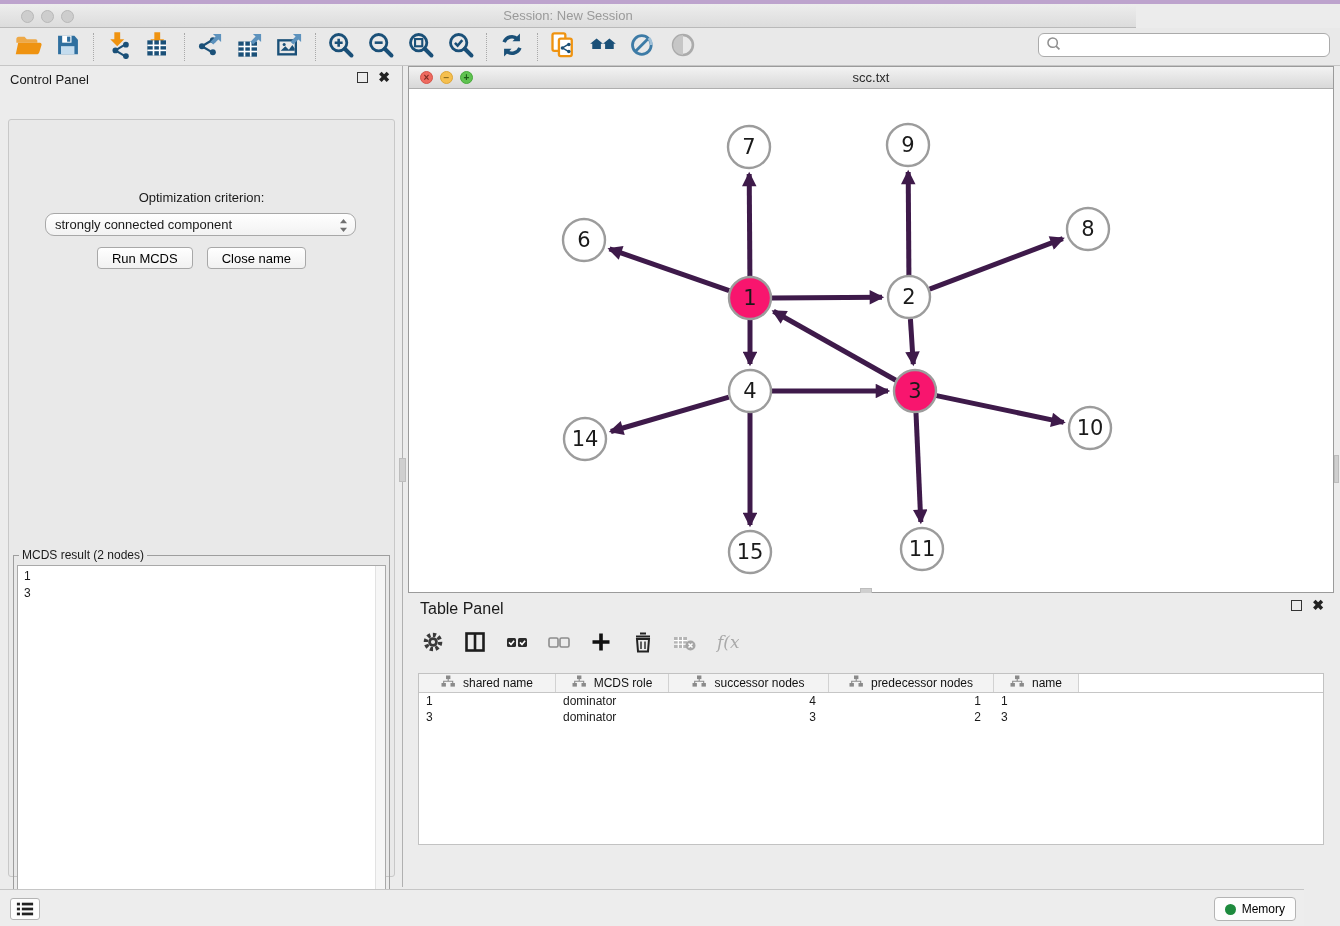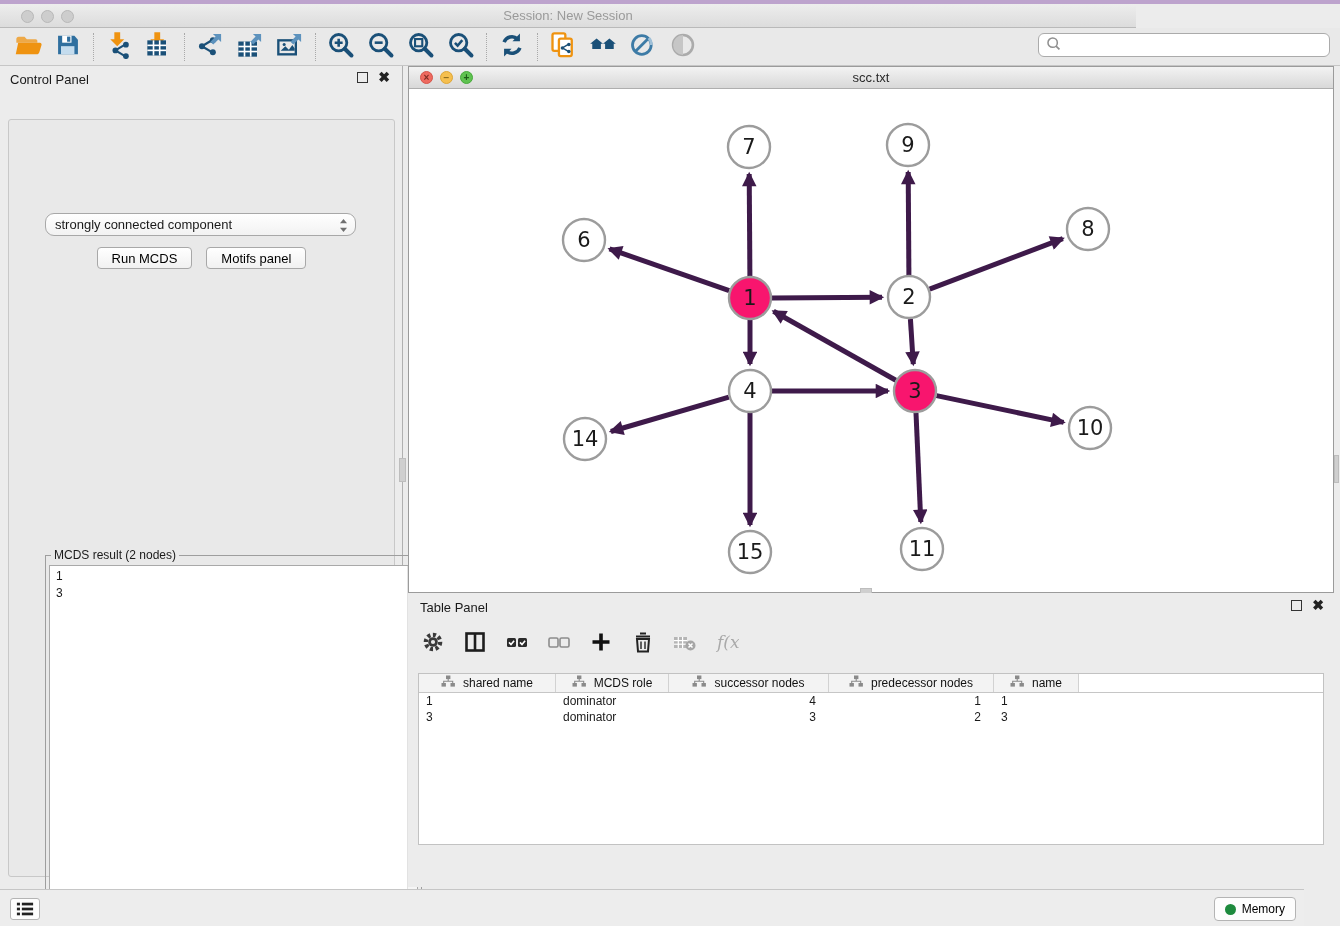--- a/index.html
+++ b/index.html
@@ -30,35 +30,35 @@
   .tab { font-size:13px; padding:3px 12px 4px; background:#fff; border:1px solid #c2c2c2; border-left:none; }
   .tab:first-child { border-left:1px solid #c2c2c2; border-radius:4px 0 0 4px; }
   .tab.last { border-radius:0 4px 4px 0; }
   .tab.sel { background:#e7e7e7; color:#b3b3b3; border-color:#cfcfcf; }
   .cp-inner { position:absolute; left:8px; top:53px; width:387px; height:758px; background:#e9e9e9; border:1px solid #c8c8c8; border-radius:3px; }
   .opt-label { position:absolute; left:0; right:0; top:70px; text-align:center; font-size:13px; }
   .cp-select { position:absolute; left:36px; top:93px; width:311px; height:23px; background:linear-gradient(#ffffff,#f2f2f2); border:1px solid #a8a8a8; border-radius:9px; font-size:13px; display:flex; align-items:center; padding-left:9px; }
   .cp-select .stepper { position:absolute; right:6px; top:3px; }
   .cp-buttons { position:absolute; left:0; right:0; top:127px; display:flex; justify-content:center; gap:14px; }
   .push-btn { font-size:13px; background:linear-gradient(#ffffff,#f1f1f1); border:1px solid #a8a8a8; border-radius:4px; padding:3px 14px; height:22px; font-family:"Liberation Sans",sans-serif; }
-  .result-box { position:absolute; left:4px; top:428px; width:377px; height:378px; border:1px solid #9e9e9e;margin-left:32px; }
+  .result-box { position:absolute; left:4px; top:428px; width:377px; height:378px; border:1px solid #9e9e9e; }
   .result-box legend { font-size:12px; margin-left:5px; padding:0 3px; }
   .result-text { position:absolute; left:3px; right:3px; top:3px; bottom:3px; background:#fff; border:1px solid #a9a9a9; font-size:12px; line-height:17px; padding:2px 0 0 6px; white-space:pre; overflow:hidden; }
   .result-scroll { position:absolute; right:4px; top:4px; bottom:4px; width:10px; background:#f6f6f6; border-left:1px solid #e2e2e2; }
 
   
   .net-window { position:absolute; left:408px; top:66px; width:926px; height:527px; border:1px solid #9b9b9b; background:#fff; }
   .net-title { position:absolute; left:0; top:0; right:0; height:22px; background:linear-gradient(#f3f3f3,#d8d8d8); border-bottom:1px solid #aeaeae; }
   .net-title .t { position:absolute; left:0; right:0; top:3px; text-align:center; font-size:13px; color:#2a2a2a; }
   .mac-dot { position:absolute; top:4px; width:13px; height:13px; border-radius:50%; font-size:10px; font-weight:bold; text-align:center; line-height:12px; }
   .net-canvas { position:absolute; left:0; top:22px; width:924px; height:503px; background:#fff; }
 
   
   .table-panel { position:absolute; left:408px; top:593px; width:926px; height:294px; background:#ececec; }
-  .tp-title { position:absolute; left:12px; top:7px; font-size:13px; }
+  .tp-title { position:absolute; left:12px; top:7px; font-size:16px; }
   .tp-icons { position:absolute; right:10px; top:7px; display:flex; gap:10px; align-items:center; }
   .tp-toolbar { position:absolute; left:10px; top:32px; height:36px; display:flex; align-items:center; gap:12px; }
   .tp-tbtn { width:30px; height:30px; display:flex; align-items:center; justify-content:center; background:none; border:none; }
   .data-table { position:absolute; left:10px; top:80px; width:906px; height:172px; background:#fff; border:1px solid #c2c2c2; overflow:hidden; }
   .dt-header { display:flex; height:19px; border-bottom:1px solid #c6c6c6; }
   .dt-hcell { background:#f3f3f3; border-right:1px solid #d2d2d2; font-size:12px; display:flex; align-items:center; justify-content:center; gap:8px; color:#111; }
   .dt-row { display:flex; height:16px; font-size:12px; }
   .dt-cell { padding:1px 7px 0; overflow:hidden; white-space:nowrap; }
   .dt-cell.r { text-align:right; padding-right:13px; }
   .tp-tabs { position:absolute; left:0; right:0; top:269px; display:flex; justify-content:center; }
@@ -245,32 +245,33 @@
   </div>
 </div>
 
 <div class="control-panel">
   <div class="panel-head">Control Panel</div>
   <div class="panel-icons">
     <span class="icon-float"></span>
     <span class="icon-x">✖</span>
   </div>
   <div class="cp-inner">
+    <div class="opt-label">Optimization criterion:</div>
     <div class="cp-select">
       <span>strongly connected component</span>
       <span class="stepper">
         <svg width="11" height="17" viewBox="0 0 11 17">
             <path d="M5.5 2 L9 6.3 H2 Z" fill="#6f6f6f"></path>
             <path d="M5.5 15 L2 10.7 H9 Z" fill="#6f6f6f"></path>
           </svg>
       </span>
     </div>
     <div class="cp-buttons">
       <button class="push-btn">Run MCDS</button>
-      <button class="push-btn">Motifs panel</button>
+      <button class="push-btn">Close name</button>
     </div>
     <fieldset class="result-box">
       <legend>MCDS result (2 nodes)</legend>
       <div class="result-text" id="result-text">1
 3</div>
       <div class="result-scroll"></div>
     </fieldset>
   </div>
 </div>
 

